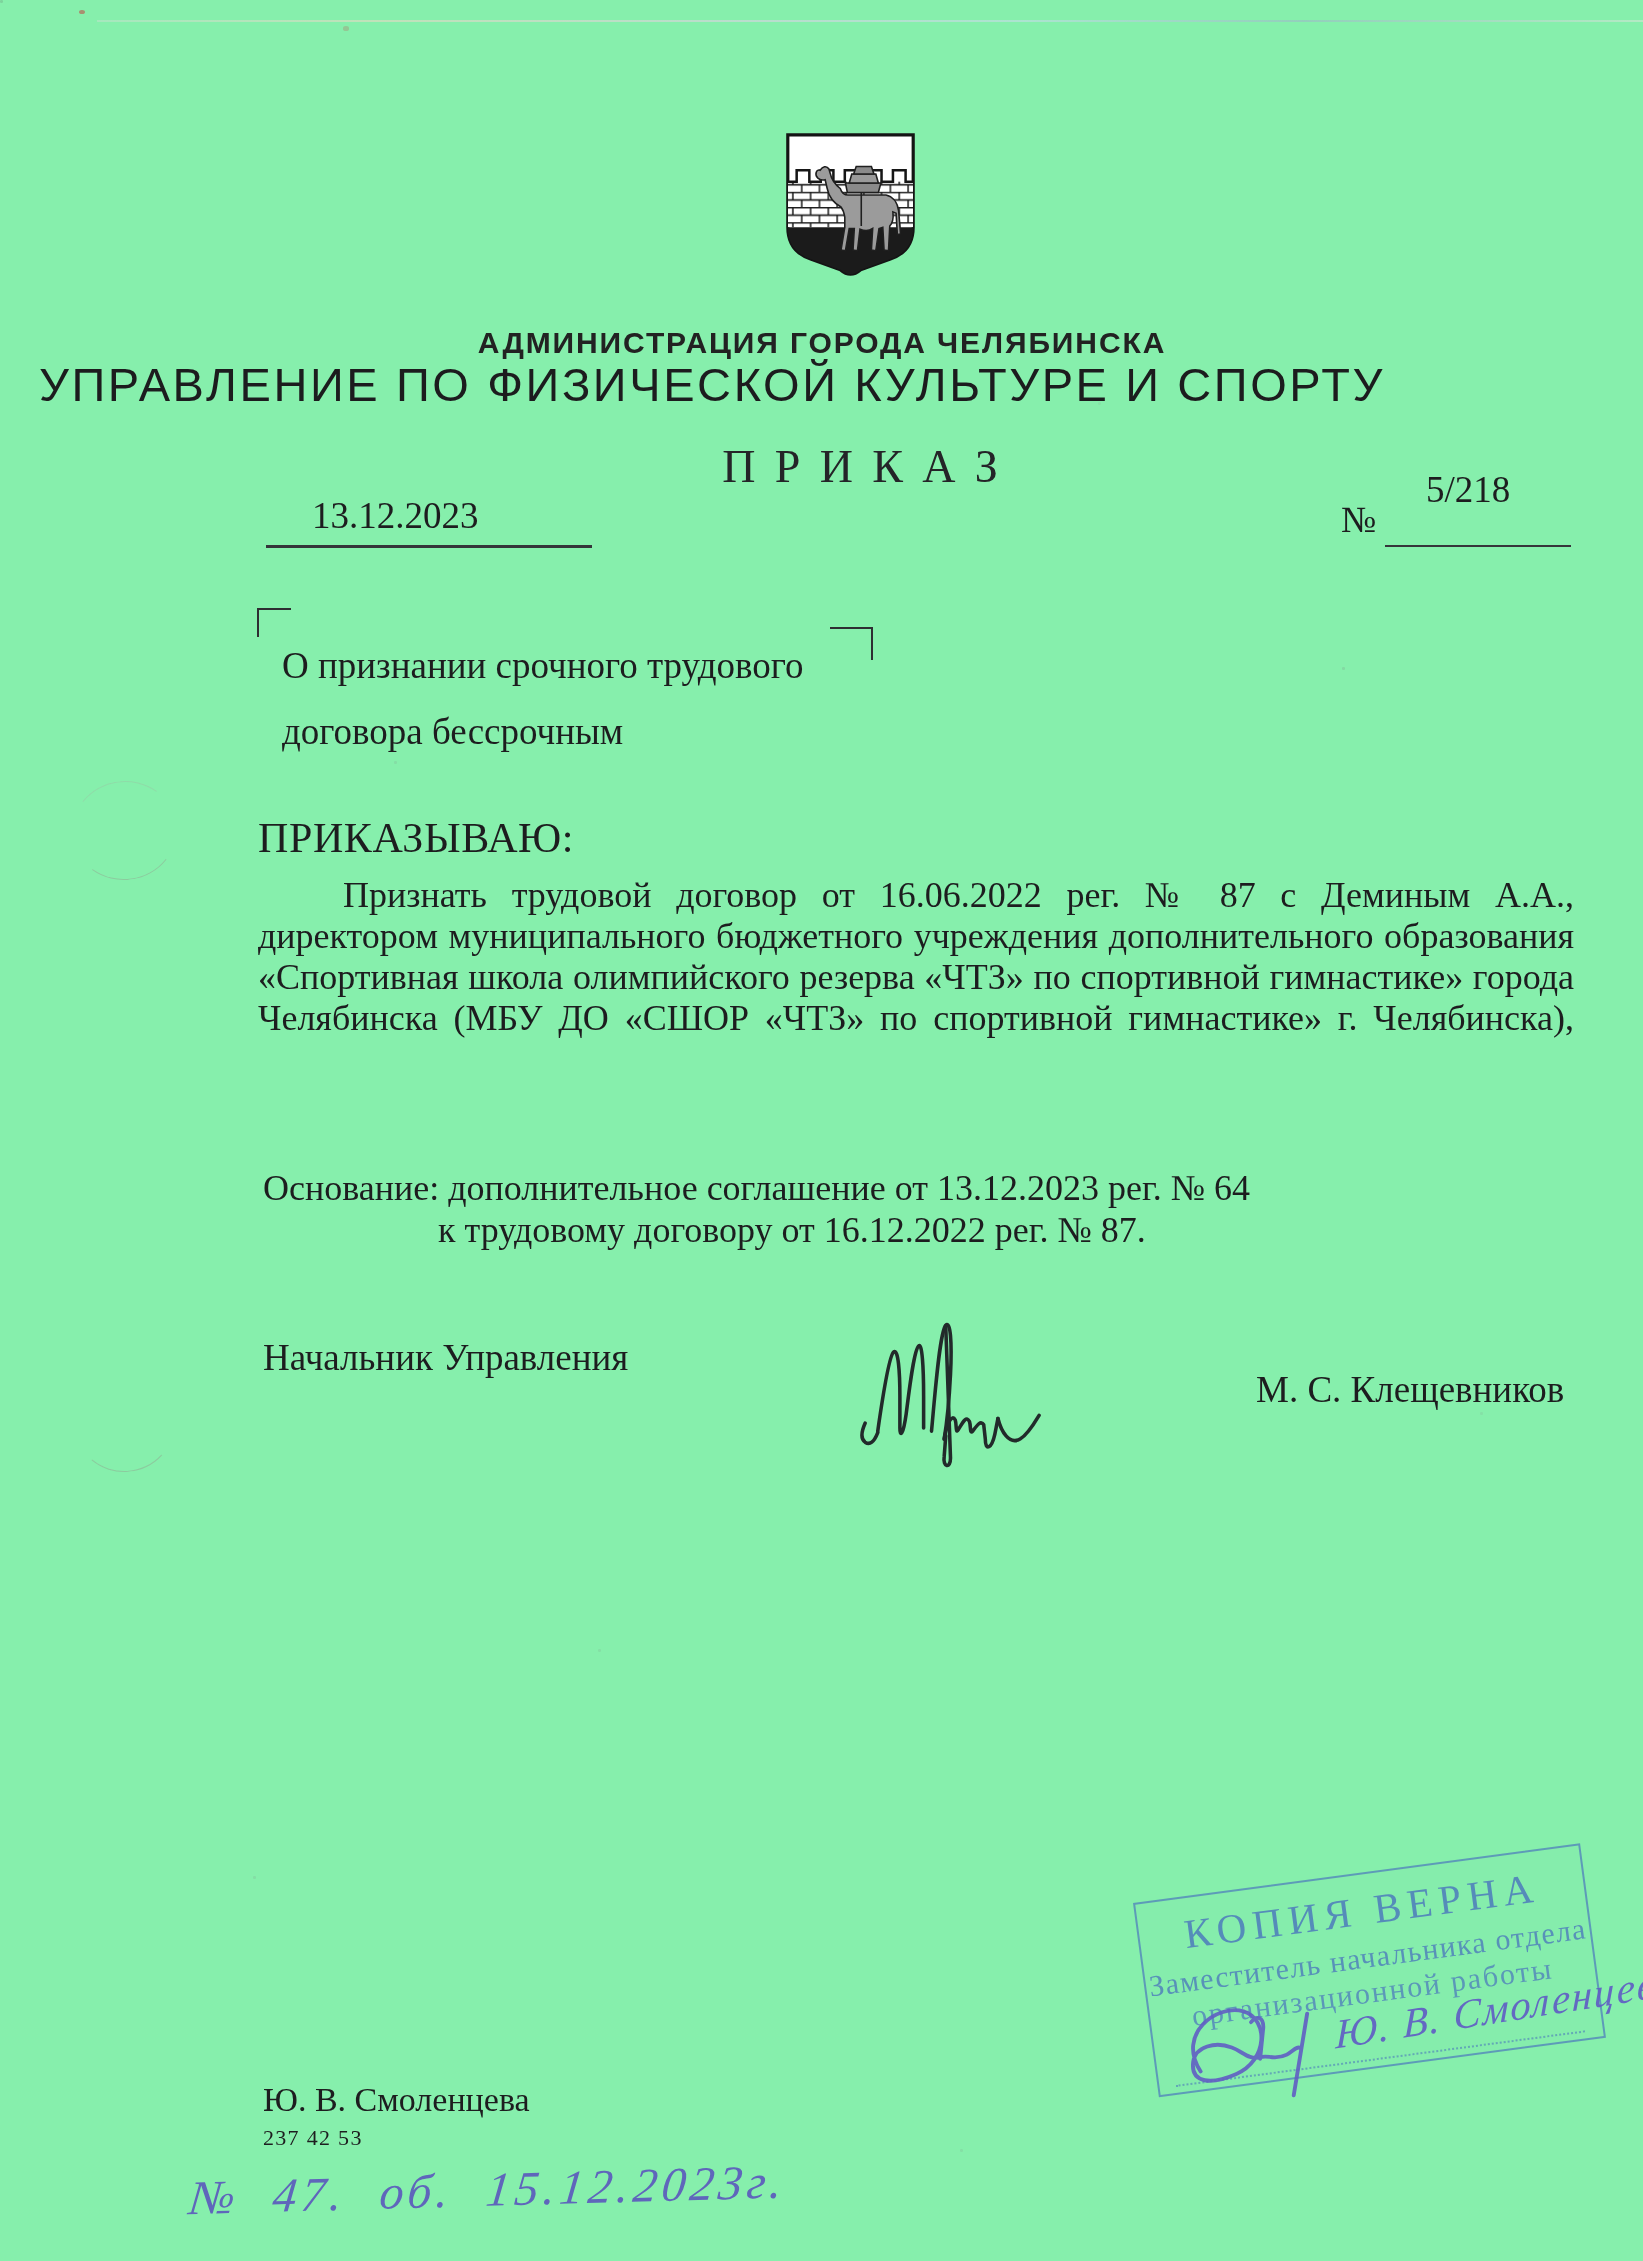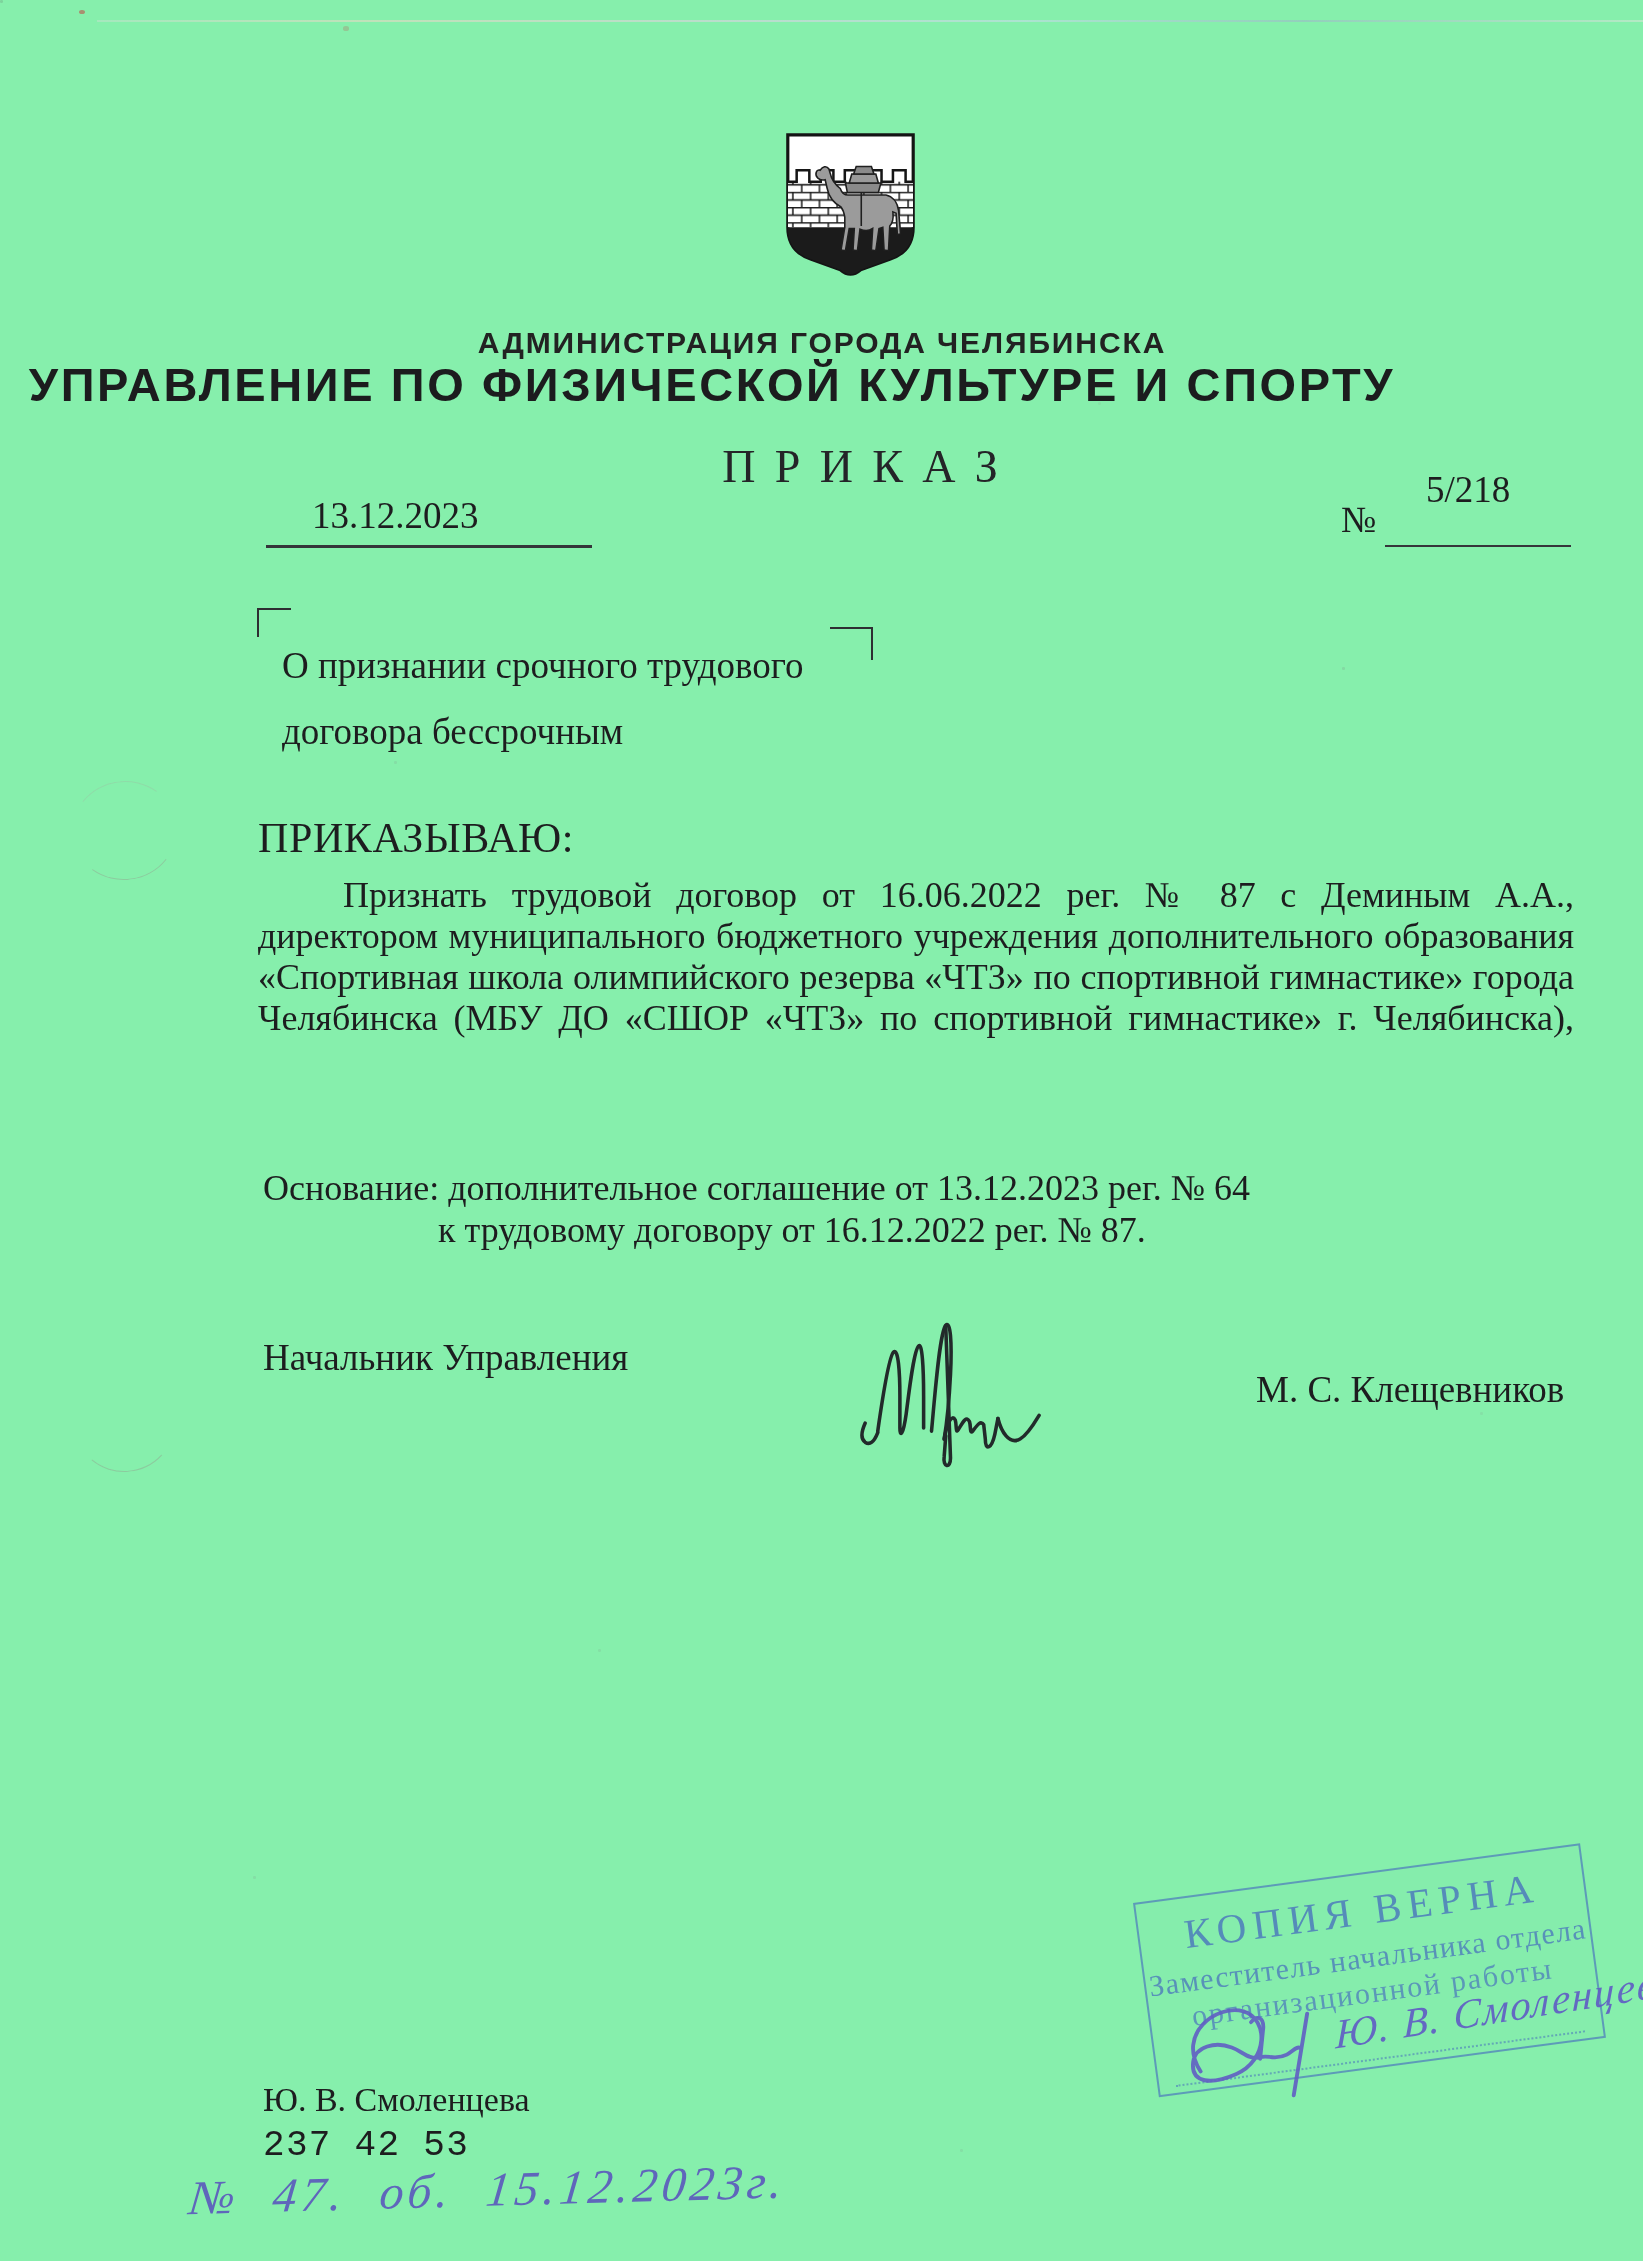--- a/index.html
+++ b/index.html
@@ -27,21 +27,21 @@
   .speckles{top:0;left:0;width:2.6px;height:2.6px;border-radius:50%;background:rgba(90,90,90,.18);
     box-shadow:846px 248px 0 rgba(120,120,120,.22), 394px 761px 0 rgba(130,130,130,.15),
                1342px 667px 0 rgba(120,120,120,.18), 598px 1649px 0 rgba(130,130,130,.14),
                1098px 402px 0 rgba(140,140,140,.12), 253px 1876px 0 rgba(130,130,130,.15),
                1480px 1412px 0 rgba(135,135,135,.13), 960px 2149px 0 rgba(130,130,130,.14);}
   
   #org-line1{top:326px;left:0;width:1644px;text-align:center;
     font-family:"Liberation Sans","DejaVu Sans",sans-serif;font-weight:bold;
     font-size:30px;letter-spacing:1.9px;color:#222;}
   #org-line2{top:357px;left:0;width:1424px;text-align:center;
-    font-family:"Liberation Sans","DejaVu Sans",sans-serif;font-weight:bold;
+    font-family:"Liberation Sans","DejaVu Sans",sans-serif;font-weight:normal;
     font-size:47px;letter-spacing:2.6px;color:#1c1c1e;}
   #doc-title{top:440px;left:0;width:1644px;text-align:center;
     font-size:46px;letter-spacing:3.9px;color:#242428;transform:translateX(40px);}
   
   #date-text{top:494px;left:312px;font-size:37px;}
   #date-underline{top:545px;left:266px;width:326px;height:2.6px;background:#35353a;}
   #num-label{top:498px;left:1341px;font-size:37px;}
   #num-value{top:468px;left:1426px;font-size:37px;}
   #num-underline{top:545px;left:1385px;width:186px;height:1.9px;background:#35353a;}
   
@@ -77,21 +77,21 @@
     border-bottom:2.6px dotted rgba(77,124,188,.6);}
   #stamp-scribble{top:1983px;left:1158px;width:200px;height:148px;transform:rotate(-6deg);}
   #stamp-hand-name{
     top:2010px;left:1336px;width:335px;
     transform:rotate(-9deg) skewX(-10deg);transform-origin:0 0;
     font-style:italic;font-size:41px;letter-spacing:1.9px;color:#615ec4;opacity:.92;
     white-space:nowrap;
   }
   
   #executor-name{top:2081px;left:263px;font-size:34px;}
-  #executor-phone{top:2125px;left:263px;font-size:36px;letter-spacing:1.3px;font-family:Liberation Mono, monospace;}
+  #executor-phone{top:2125px;left:263px;font-size:22px;letter-spacing:1.3px;}
   #handwritten-note{
     top:2170px;left:193px;width:709px;
     transform:rotate(-1.6deg) skewX(-8deg);transform-origin:0 0;
     font-style:italic;font-size:48px;letter-spacing:4.5px;word-spacing:17px;
     color:#5b58bd;opacity:.9;white-space:nowrap;
   }
   #emblem{top:131px;left:784px;width:133px;height:152px;}
 </style>
 </head>
 <body>

